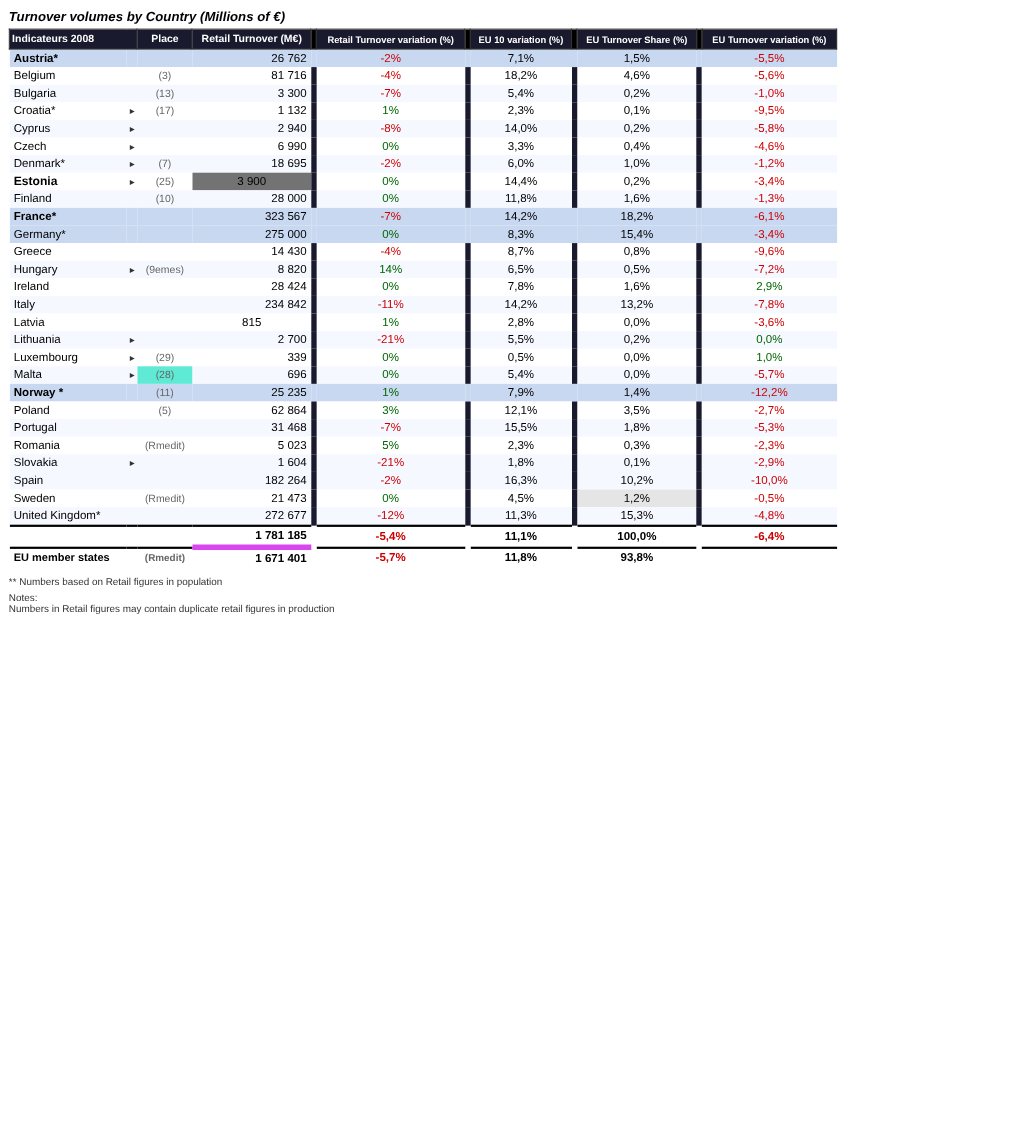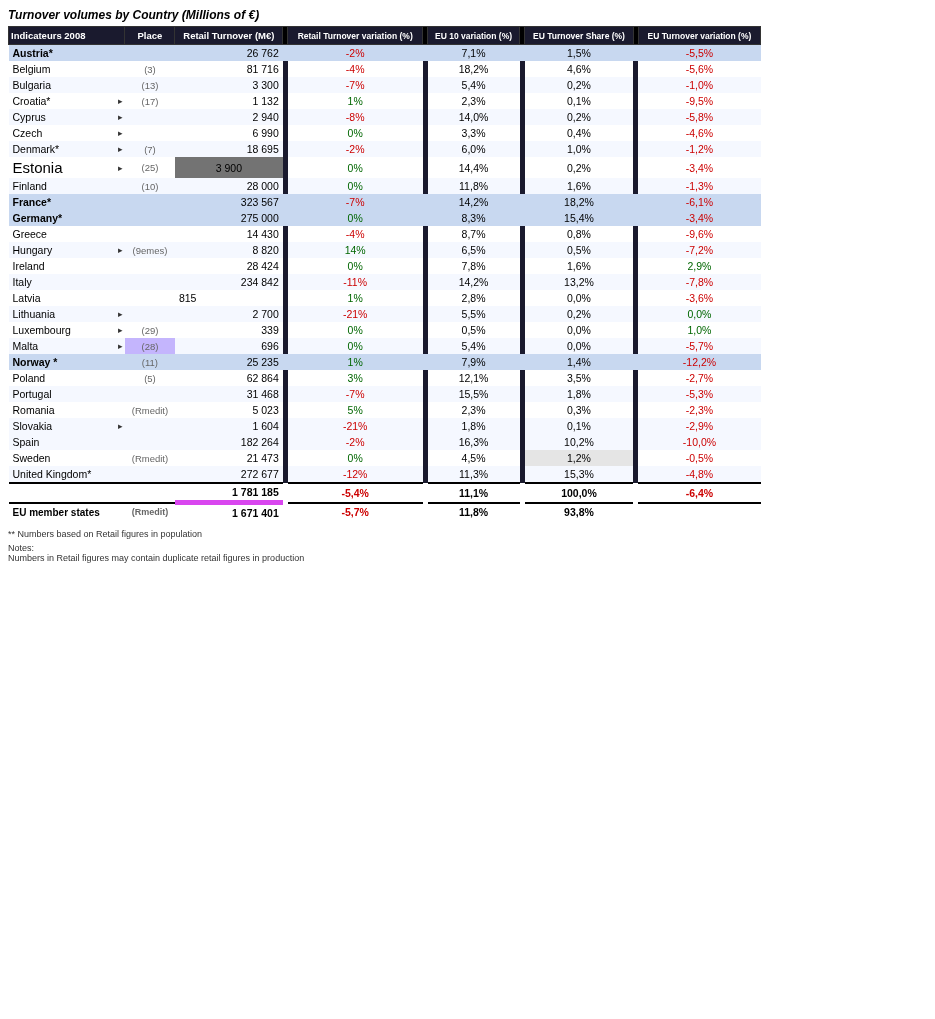--- a/index.html
+++ b/index.html
@@ -212,21 +212,21 @@
     <td style="background:#1a1a2e; width:5px; padding:0;"></td>
     <td class="center" style="background:#f5f8ff; color:#cc0000;">-2%</td>
     <td style="background:#1a1a2e; width:5px; padding:0;"></td>
     <td class="center" style="background:#f5f8ff;">6,0%</td>
     <td style="background:#1a1a2e; width:5px; padding:0;"></td>
     <td class="center" style="background:#f5f8ff;">1,0%</td>
     <td style="background:#1a1a2e; width:5px; padding:0;"></td>
     <td class="center" style="background:#f5f8ff; color:#cc0000;">-1,2%</td>
   </tr>
         <tr>
-    <td style="background:#fff; font-weight:normal; padding: 2px 4px; font-size:15px;">Estonia</td>
+    <td style="background:#fff; font-weight:bold; padding: 2px 4px; font-size:11px;">Estonia</td>
     <td class="arrow-cell" style="background:#fff; font-size:9px; padding:2px 2px;">▸</td>
     <td class="rank-cell" style="background:#fff; color:#666; text-align:center;">(25)</td>
     <td class="num" style="background:#737373; text-align:center;">3 900</td>
     <td style="background:#1a1a2e; width:5px; padding:0;"></td>
     <td class="center" style="background:#fff; color:#006600;">0%</td>
     <td style="background:#1a1a2e; width:5px; padding:0;"></td>
     <td class="center" style="background:#fff;">14,4%</td>
     <td style="background:#1a1a2e; width:5px; padding:0;"></td>
     <td class="center" style="background:#fff;">0,2%</td>
     <td style="background:#1a1a2e; width:5px; padding:0;"></td>
@@ -254,21 +254,21 @@
     <td style="background:#1a1a2e; width:5px; padding:0;"></td>
     <td class="center" style="background:#c8d8f0; color:#cc0000;">-7%</td>
     <td style="background:#1a1a2e; width:5px; padding:0;"></td>
     <td class="center" style="background:#c8d8f0;">14,2%</td>
     <td style="background:#1a1a2e; width:5px; padding:0;"></td>
     <td class="center" style="background:#c8d8f0;">18,2%</td>
     <td style="background:#1a1a2e; width:5px; padding:0;"></td>
     <td class="center" style="background:#c8d8f0; color:#cc0000;">-6,1%</td>
   </tr>
         <tr class="highlighted">
-    <td style="background:#c8d8f0; font-weight:bold; padding: 2px 4px; font-size:10.5px;">Germany*</td>
+    <td style="background:#c8d8f0; font-weight:normal; padding: 2px 4px; font-size:10.5px;">Germany*</td>
     <td class="arrow-cell" style="background:#c8d8f0; font-size:9px; padding:2px 2px;"></td>
     <td class="rank-cell" style="background:#c8d8f0; color:#666; text-align:center;"></td>
     <td class="num" style="background:#c8d8f0; text-align:right;">275 000</td>
     <td style="background:#1a1a2e; width:5px; padding:0;"></td>
     <td class="center" style="background:#c8d8f0; color:#006600;">0%</td>
     <td style="background:#1a1a2e; width:5px; padding:0;"></td>
     <td class="center" style="background:#c8d8f0;">8,3%</td>
     <td style="background:#1a1a2e; width:5px; padding:0;"></td>
     <td class="center" style="background:#c8d8f0;">15,4%</td>
     <td style="background:#1a1a2e; width:5px; padding:0;"></td>
@@ -327,21 +327,21 @@
     <td class="center" style="background:#f5f8ff;">14,2%</td>
     <td style="background:#1a1a2e; width:5px; padding:0;"></td>
     <td class="center" style="background:#f5f8ff;">13,2%</td>
     <td style="background:#1a1a2e; width:5px; padding:0;"></td>
     <td class="center" style="background:#f5f8ff; color:#cc0000;">-7,8%</td>
   </tr>
         <tr>
     <td style="background:#fff; font-weight:normal; padding: 2px 4px; font-size:10.5px;">Latvia</td>
     <td class="arrow-cell" style="background:#fff; font-size:9px; padding:2px 2px;"></td>
     <td class="rank-cell" style="background:#fff; color:#666; text-align:center;"></td>
-    <td class="num" style="background:#fff; text-align:left;">815</td>
+    <td class="num" style="background:#fff; text-align:center;">815</td>
     <td style="background:#1a1a2e; width:5px; padding:0;"></td>
     <td class="center" style="background:#fff; color:#006600;">1%</td>
     <td style="background:#1a1a2e; width:5px; padding:0;"></td>
     <td class="center" style="background:#fff;">2,8%</td>
     <td style="background:#1a1a2e; width:5px; padding:0;"></td>
     <td class="center" style="background:#fff;">0,0%</td>
     <td style="background:#1a1a2e; width:5px; padding:0;"></td>
     <td class="center" style="background:#fff; color:#cc0000;">-3,6%</td>
   </tr>
         <tr>
@@ -368,21 +368,21 @@
     <td style="background:#1a1a2e; width:5px; padding:0;"></td>
     <td class="center" style="background:#fff;">0,5%</td>
     <td style="background:#1a1a2e; width:5px; padding:0;"></td>
     <td class="center" style="background:#fff;">0,0%</td>
     <td style="background:#1a1a2e; width:5px; padding:0;"></td>
     <td class="center" style="background:#fff; color:#006600;">1,0%</td>
   </tr>
         <tr>
     <td style="background:#f5f8ff; font-weight:normal; padding: 2px 4px; font-size:10.5px;">Malta</td>
     <td class="arrow-cell" style="background:#f5f8ff; font-size:9px; padding:2px 2px;">▸</td>
-    <td class="rank-cell" style="background:#c4b5fd; color:#666; text-align:center;">(28)</td>
+    <td class="rank-cell" style="background:#5eead4; color:#666; text-align:center;">(28)</td>
     <td class="num" style="background:#f5f8ff; text-align:right;">696</td>
     <td style="background:#1a1a2e; width:5px; padding:0;"></td>
     <td class="center" style="background:#f5f8ff; color:#006600;">0%</td>
     <td style="background:#1a1a2e; width:5px; padding:0;"></td>
     <td class="center" style="background:#f5f8ff;">5,4%</td>
     <td style="background:#1a1a2e; width:5px; padding:0;"></td>
     <td class="center" style="background:#f5f8ff;">0,0%</td>
     <td style="background:#1a1a2e; width:5px; padding:0;"></td>
     <td class="center" style="background:#f5f8ff; color:#cc0000;">-5,7%</td>
   </tr>

